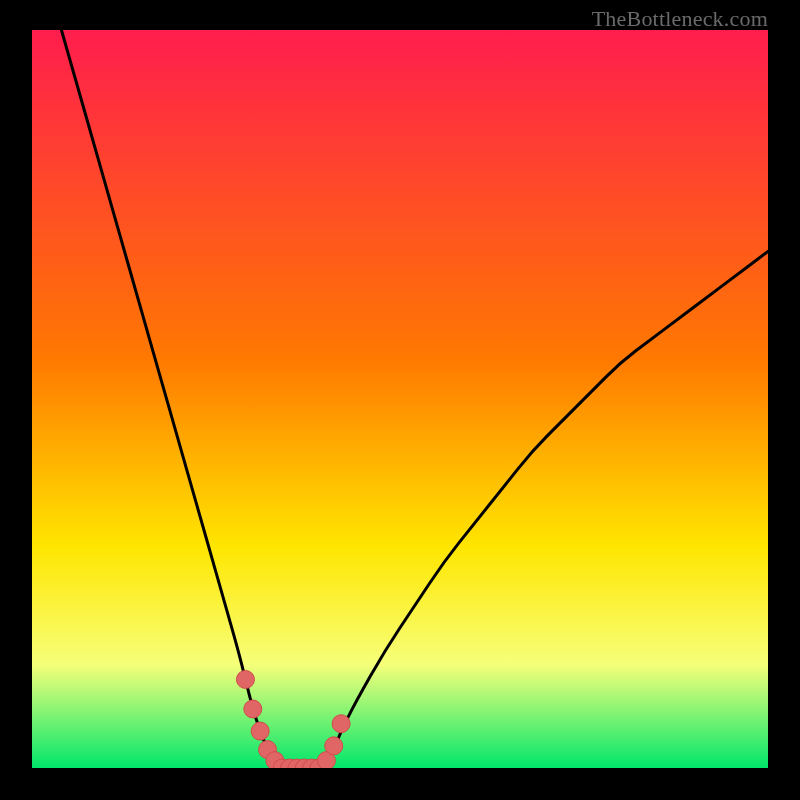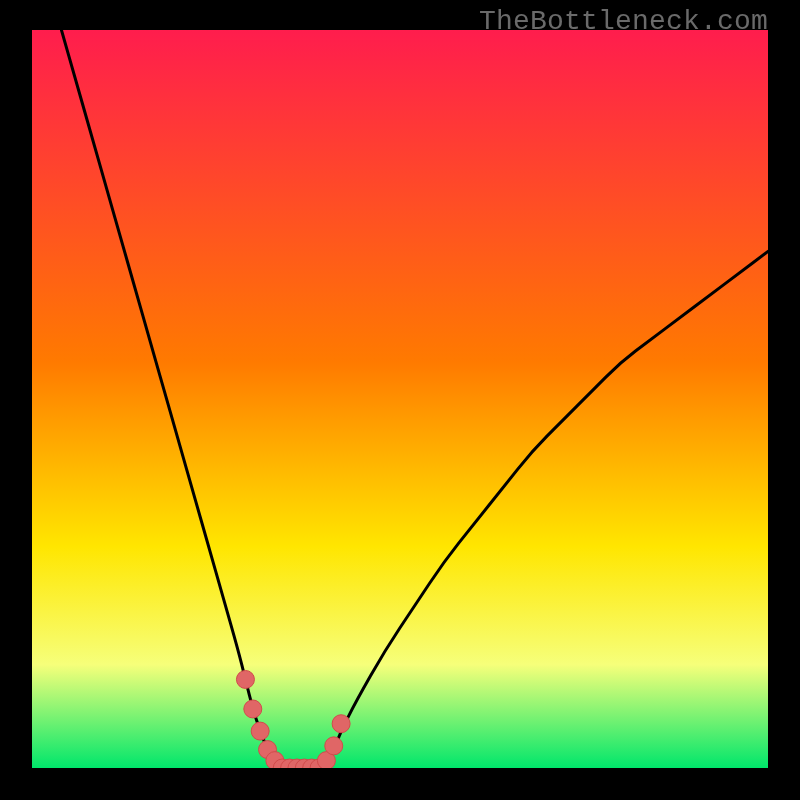--- a/index.html
+++ b/index.html
@@ -30,22 +30,22 @@
     left: 0;
     top: 0;
     width: 736px;
     height: 738px;
   }
   .watermark {
     position: absolute;
     top: 6px;
     right: 32px;
     color: #6a6a6a;
-    font-family: Liberation Mono, monospace;
-    font-size: 28px;
+    font-family: Liberation Serif, serif;
+    font-size: 22px;
     letter-spacing: 0.2px;
   }
   svg.curves {
     position: absolute;
     left: 0;
     top: 0;
     width: 736px;
     height: 738px;
   }
 </style>

